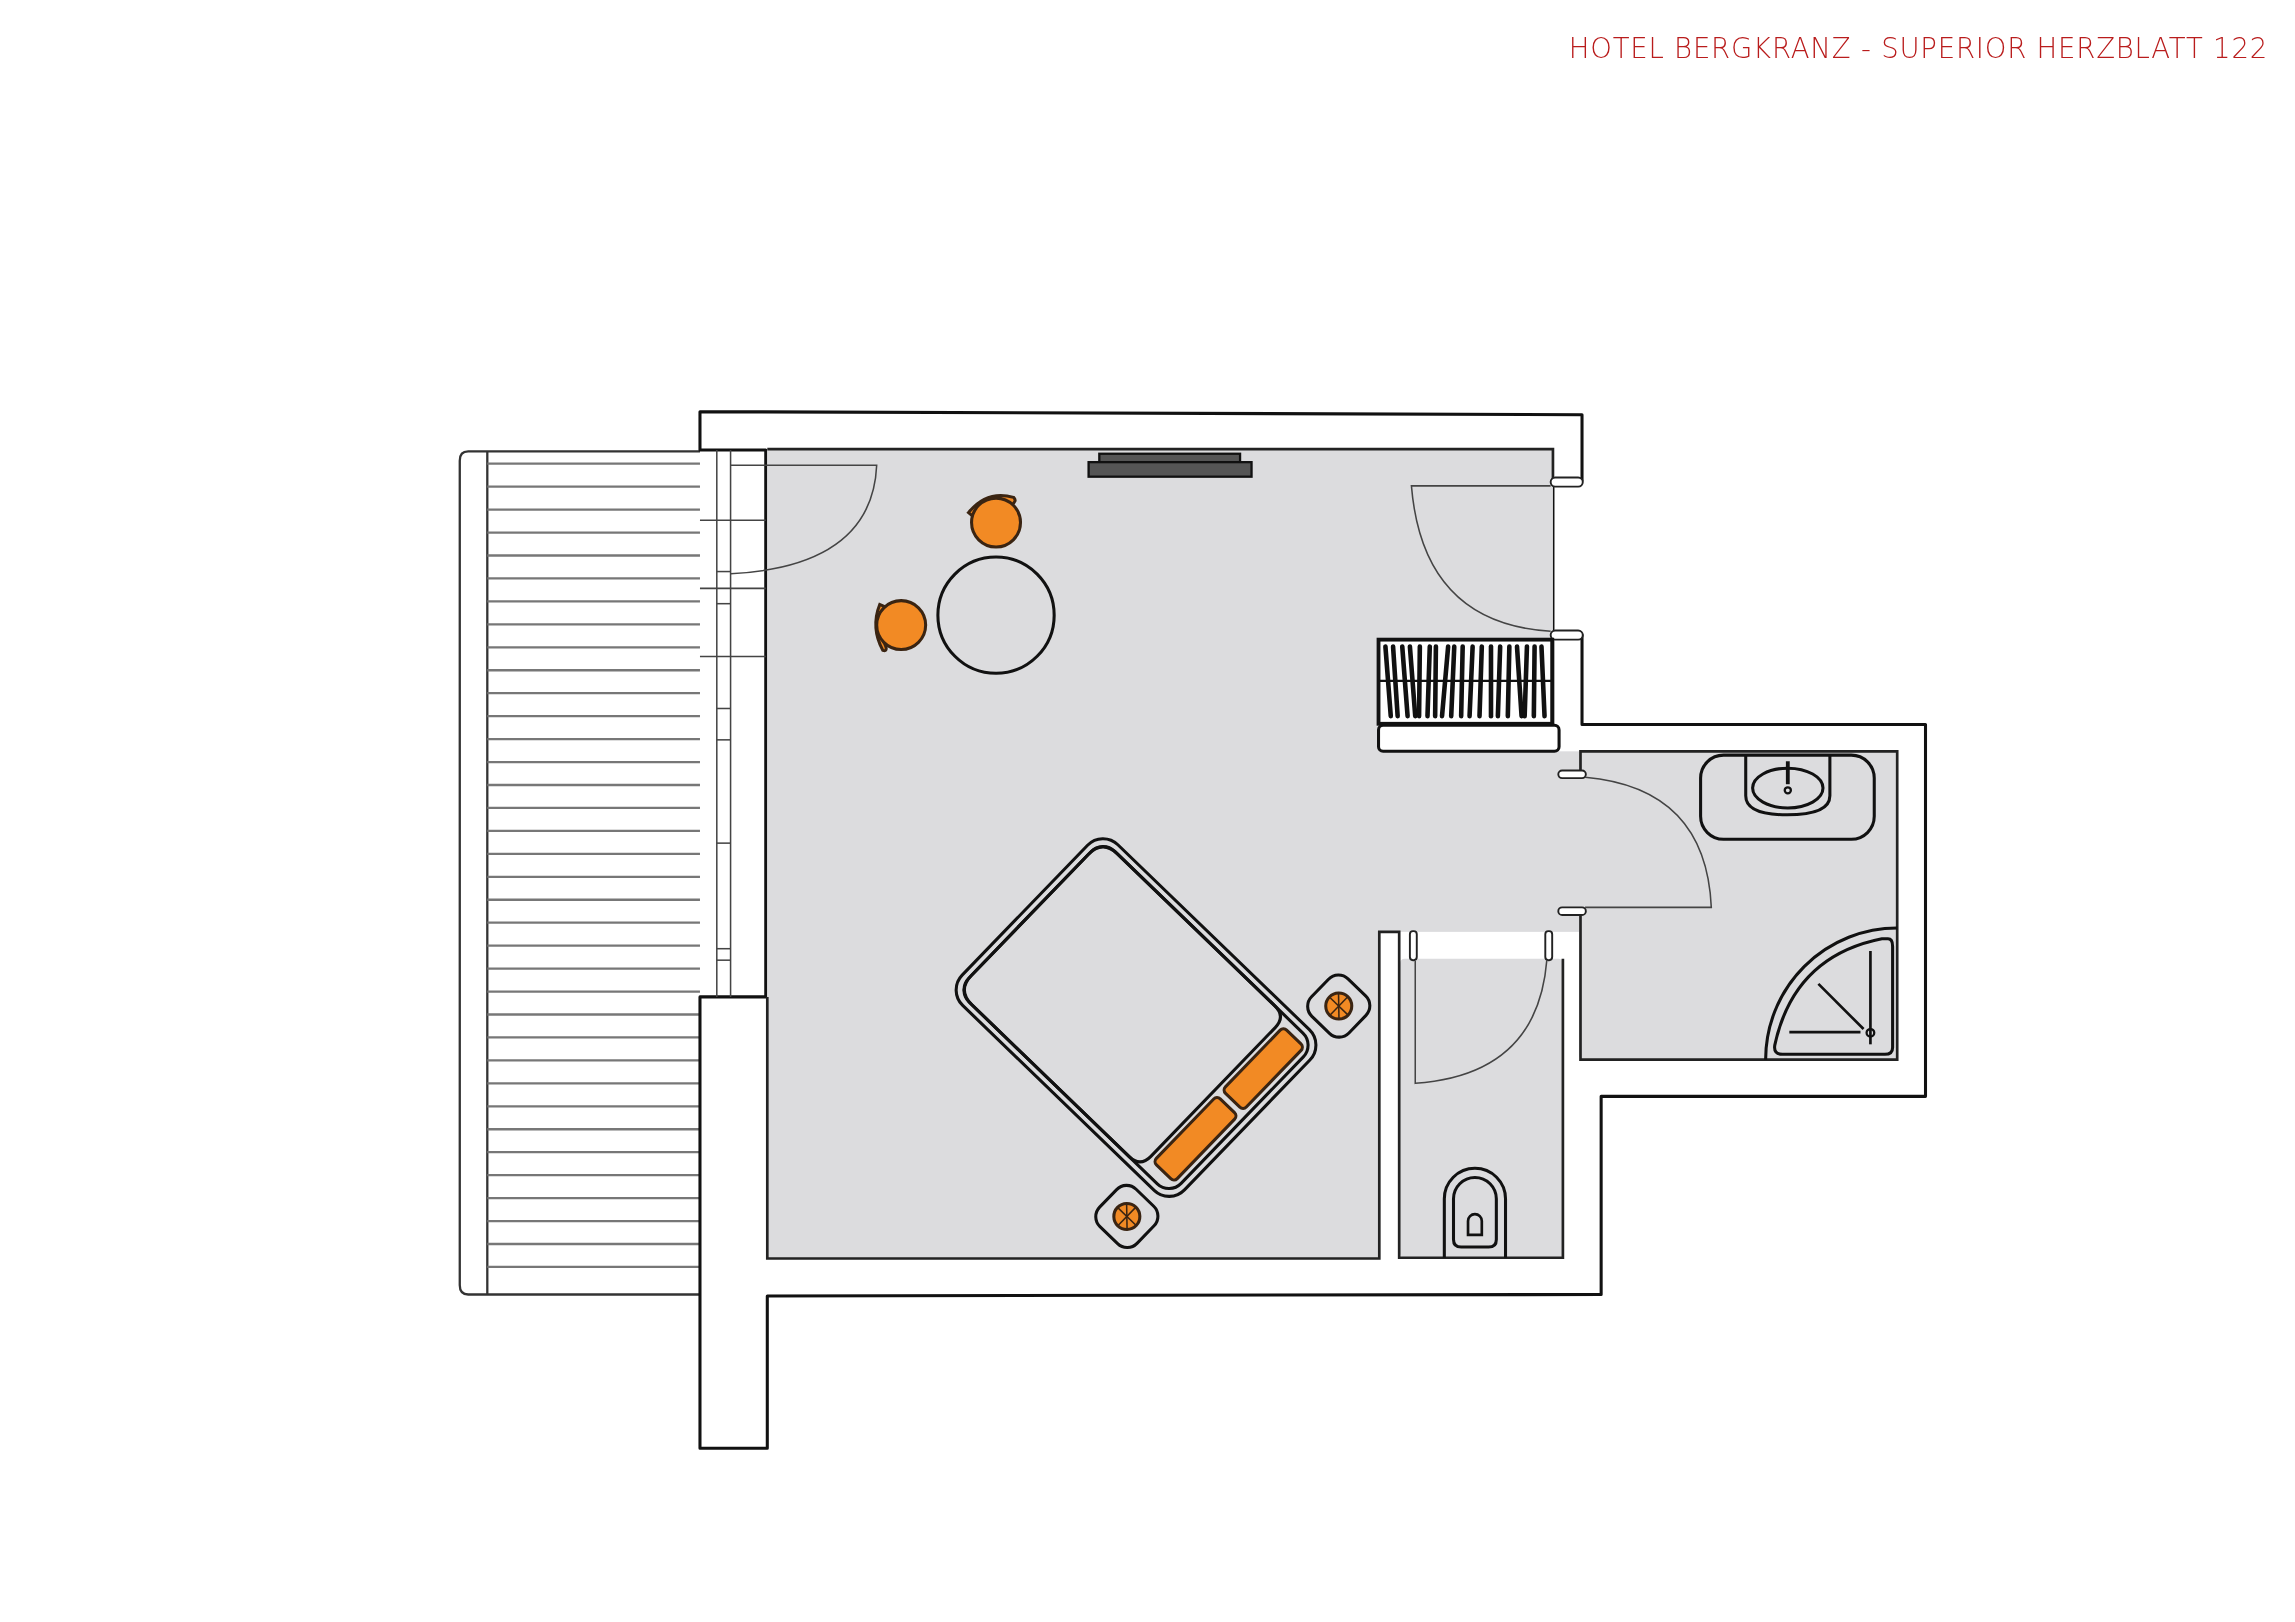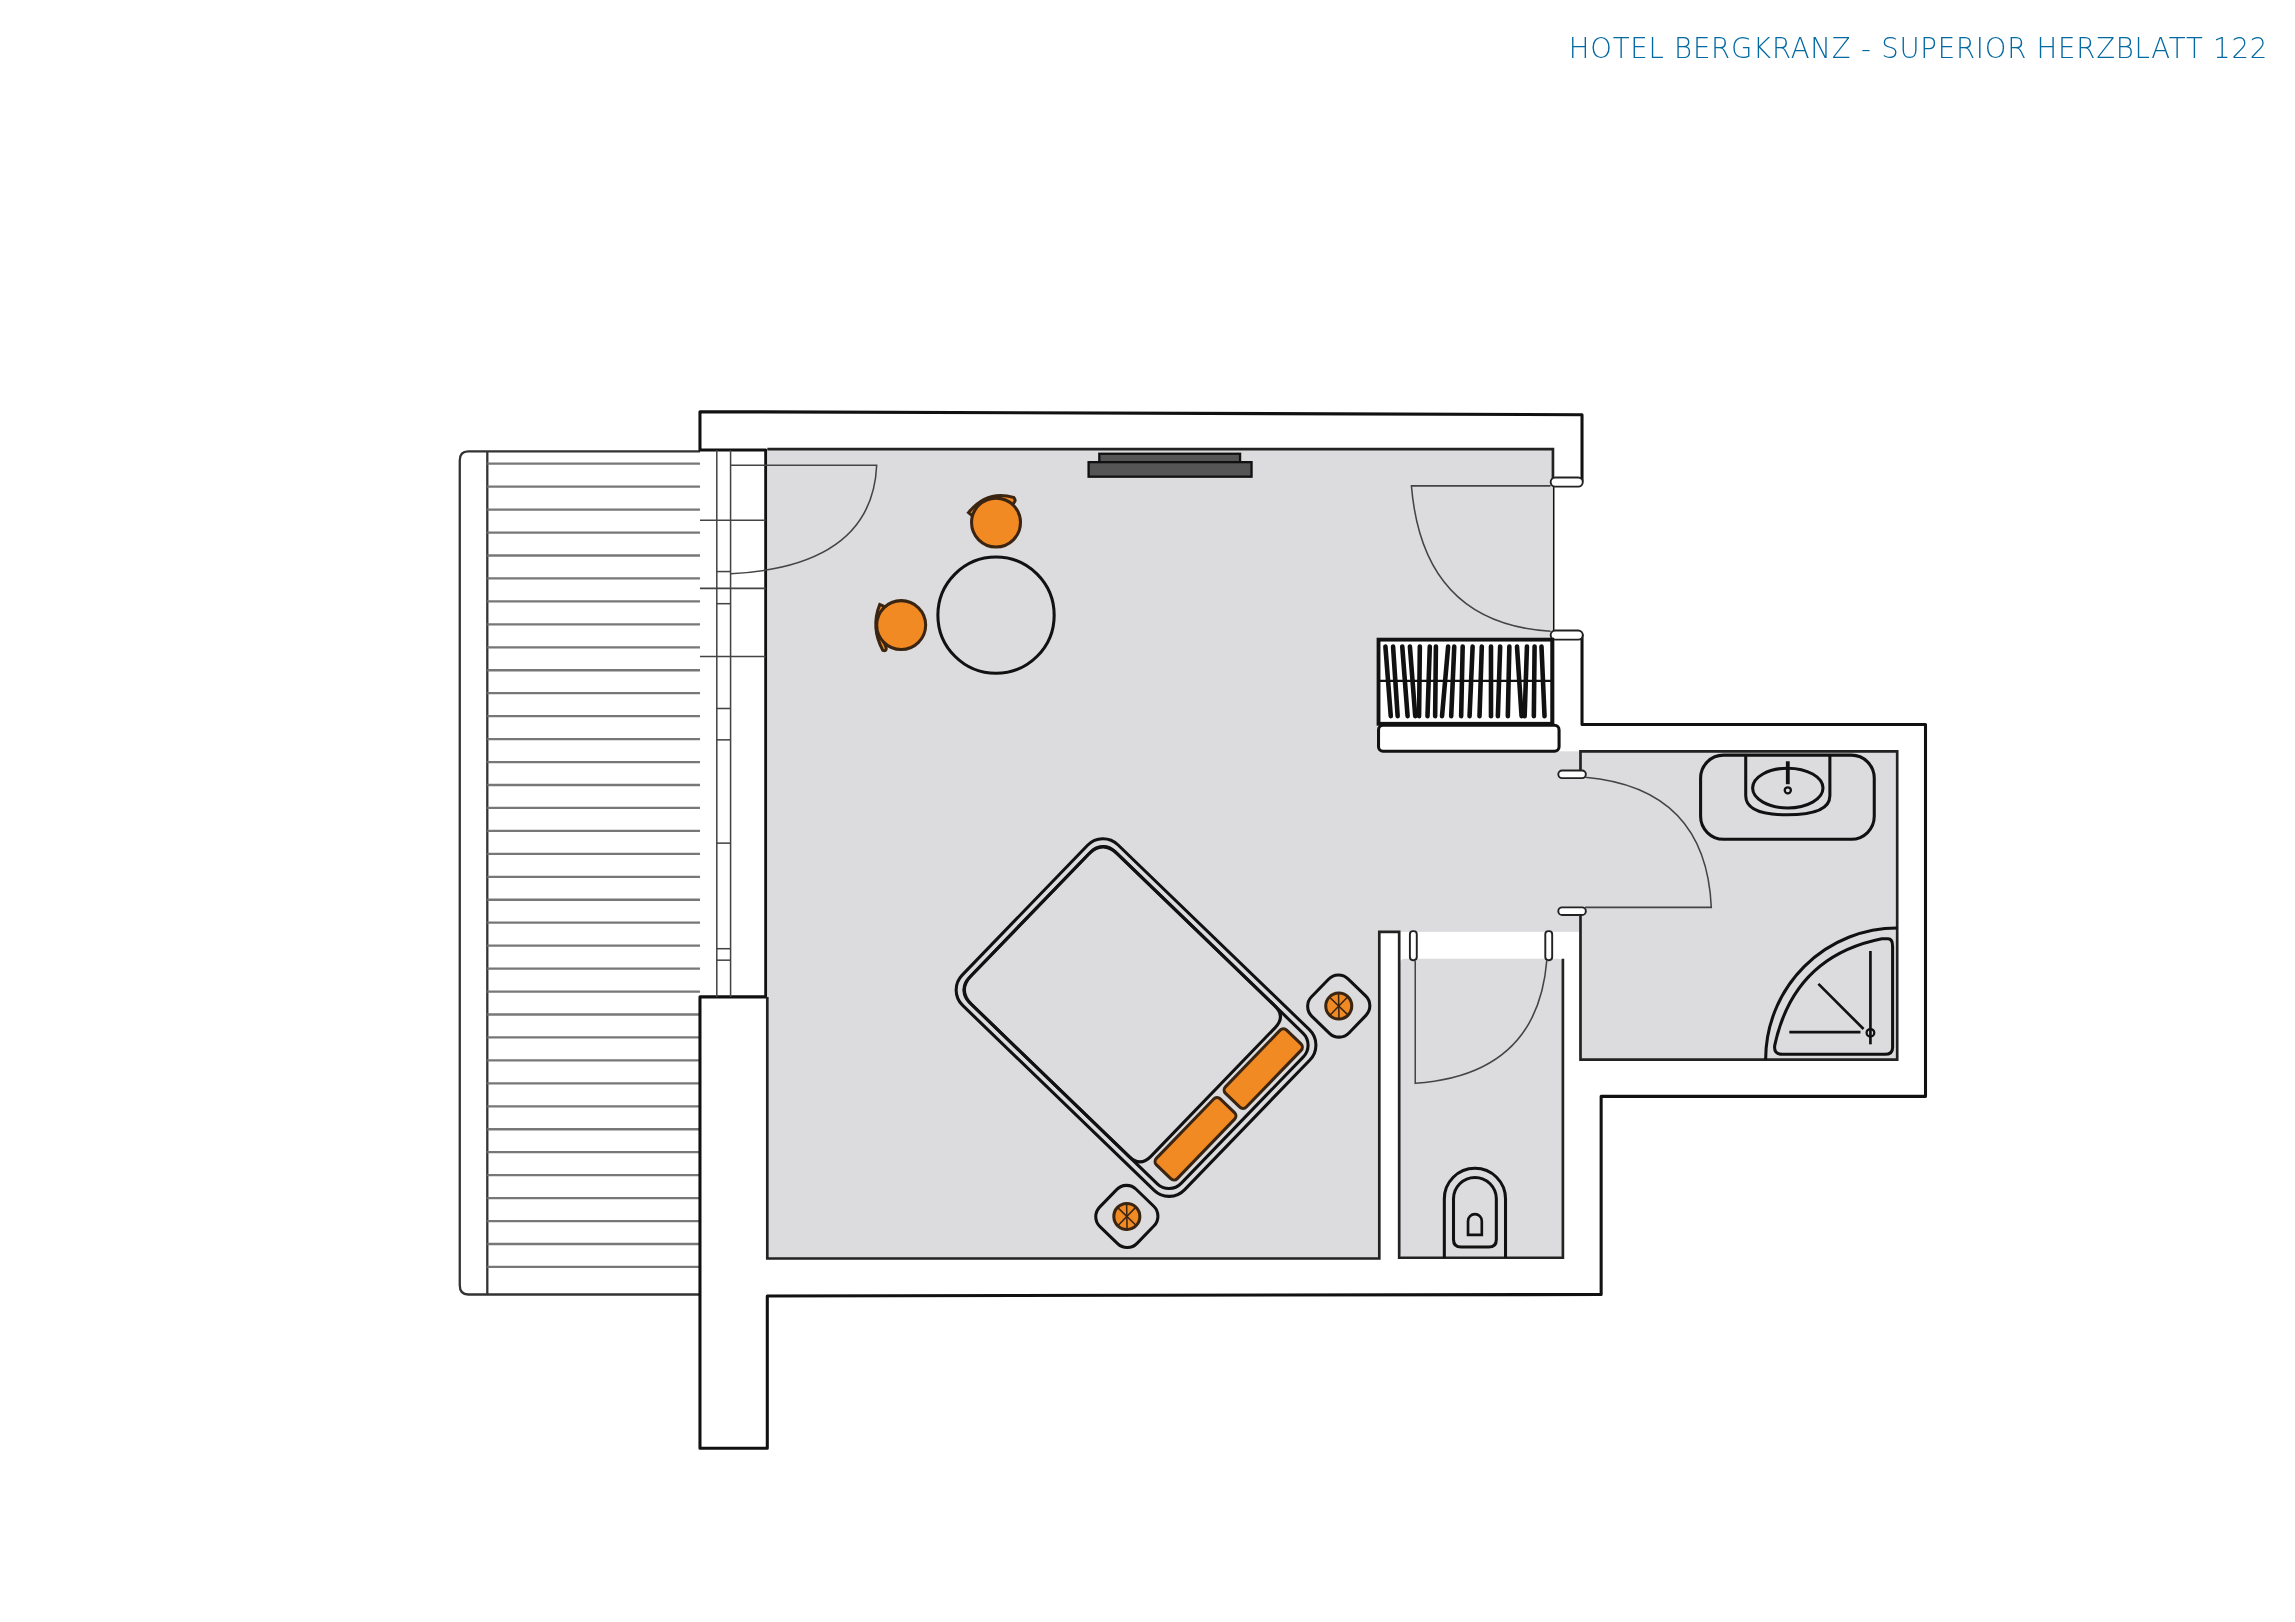--- a/index.html
+++ b/index.html
@@ -1,17 +1,17 @@
 <!DOCTYPE html>
 <html style="font-size:12.2px"><head>
 <meta charset="utf-8">
 <style>
   html, body { margin:0; padding:0; background:#ffffff; }
   body { width:2295px; height:1622px; position:relative; overflow:hidden; font-family:"Liberation Sans", sans-serif; }
-  .title { position:absolute; top:32px; right:27px; font-family:"DejaVu Sans", sans-serif; font-size:27.5px; letter-spacing:0.8px; color:#0369a1; font-weight:300; white-space:nowrap; }
+  .title { position:absolute; top:32px; right:27px; font-family:"DejaVu Sans", sans-serif; font-size:27.5px; letter-spacing:0.8px; color:#b91c1c; font-weight:300; white-space:nowrap; }
   svg { position:absolute; left:0; top:0; }
   .wall { fill:#ffffff; stroke:#111; stroke-width:4; stroke-linejoin:round; }
   .floor { fill:#dcdcde; stroke:none; }
   .line { fill:none; stroke:#222; stroke-width:3.5; }
   .thin { fill:none; stroke:#444; stroke-width:2; }
   .slat { stroke:#777; stroke-width:3; }
   .orange { fill:#f28a24; stroke:#3a2412; stroke-width:4; }
   .jamb { fill:#fff; stroke:#222; stroke-width:2.5; }
 </style>
 </head>

